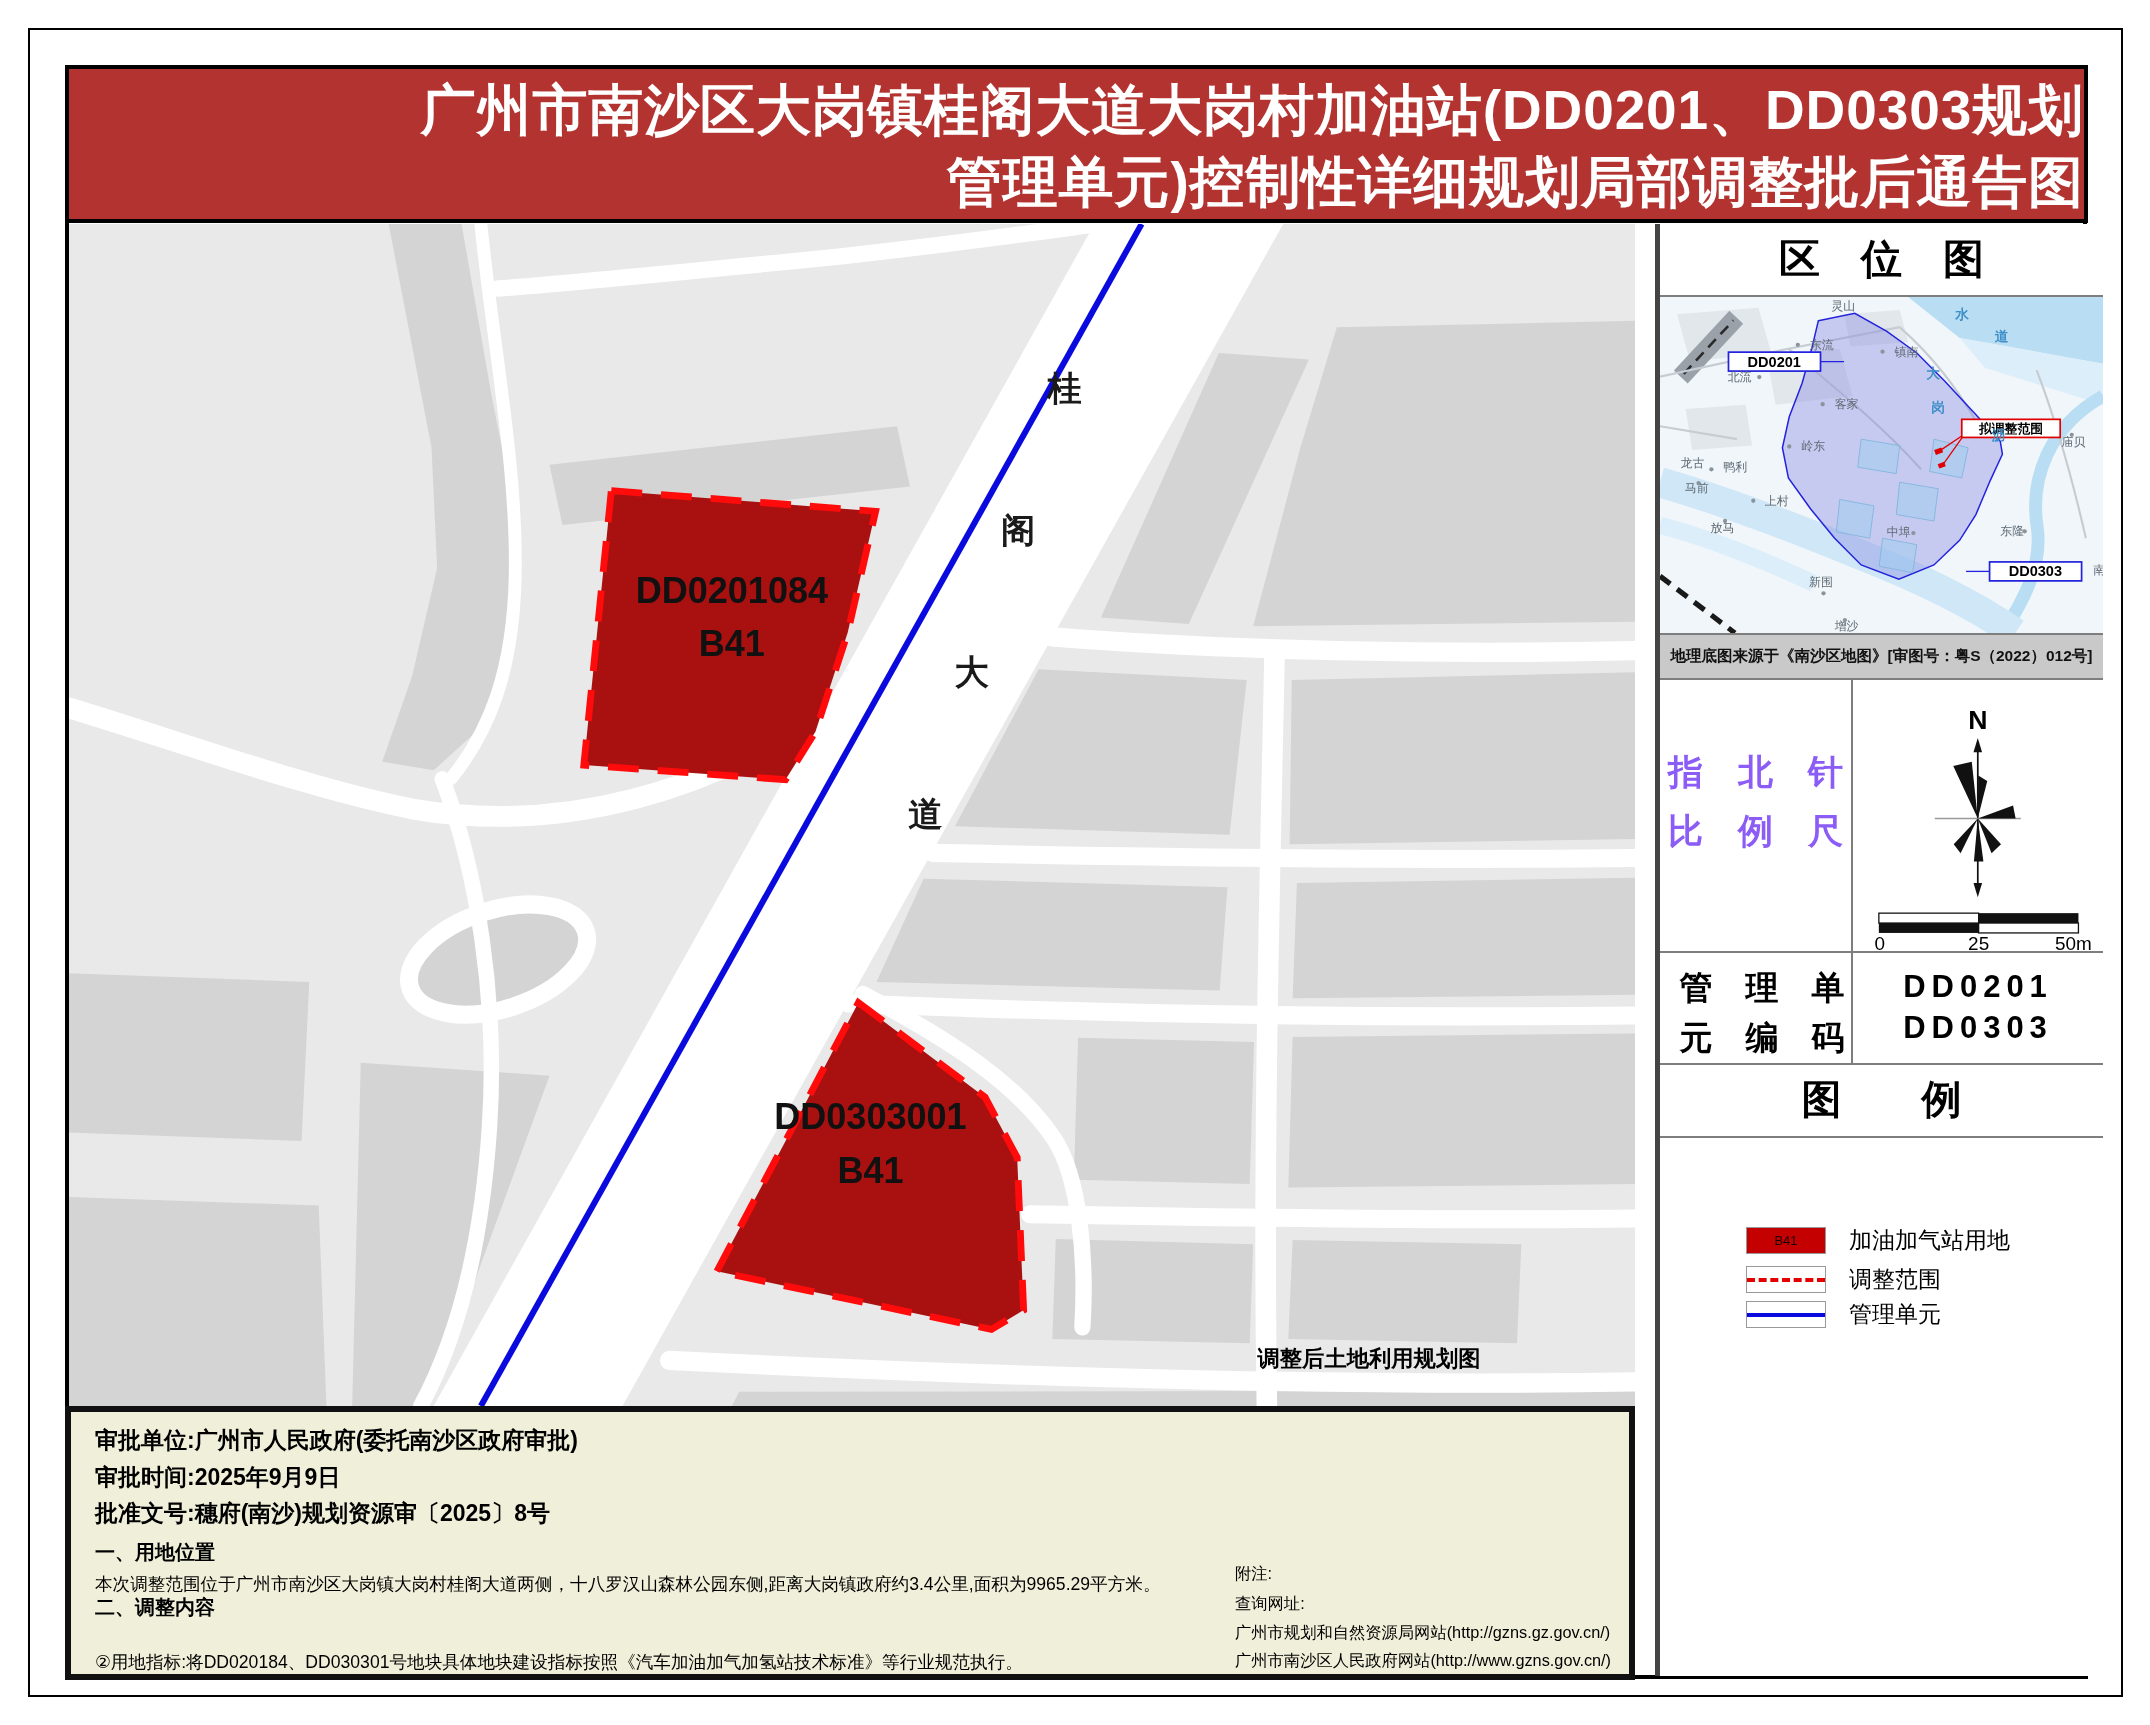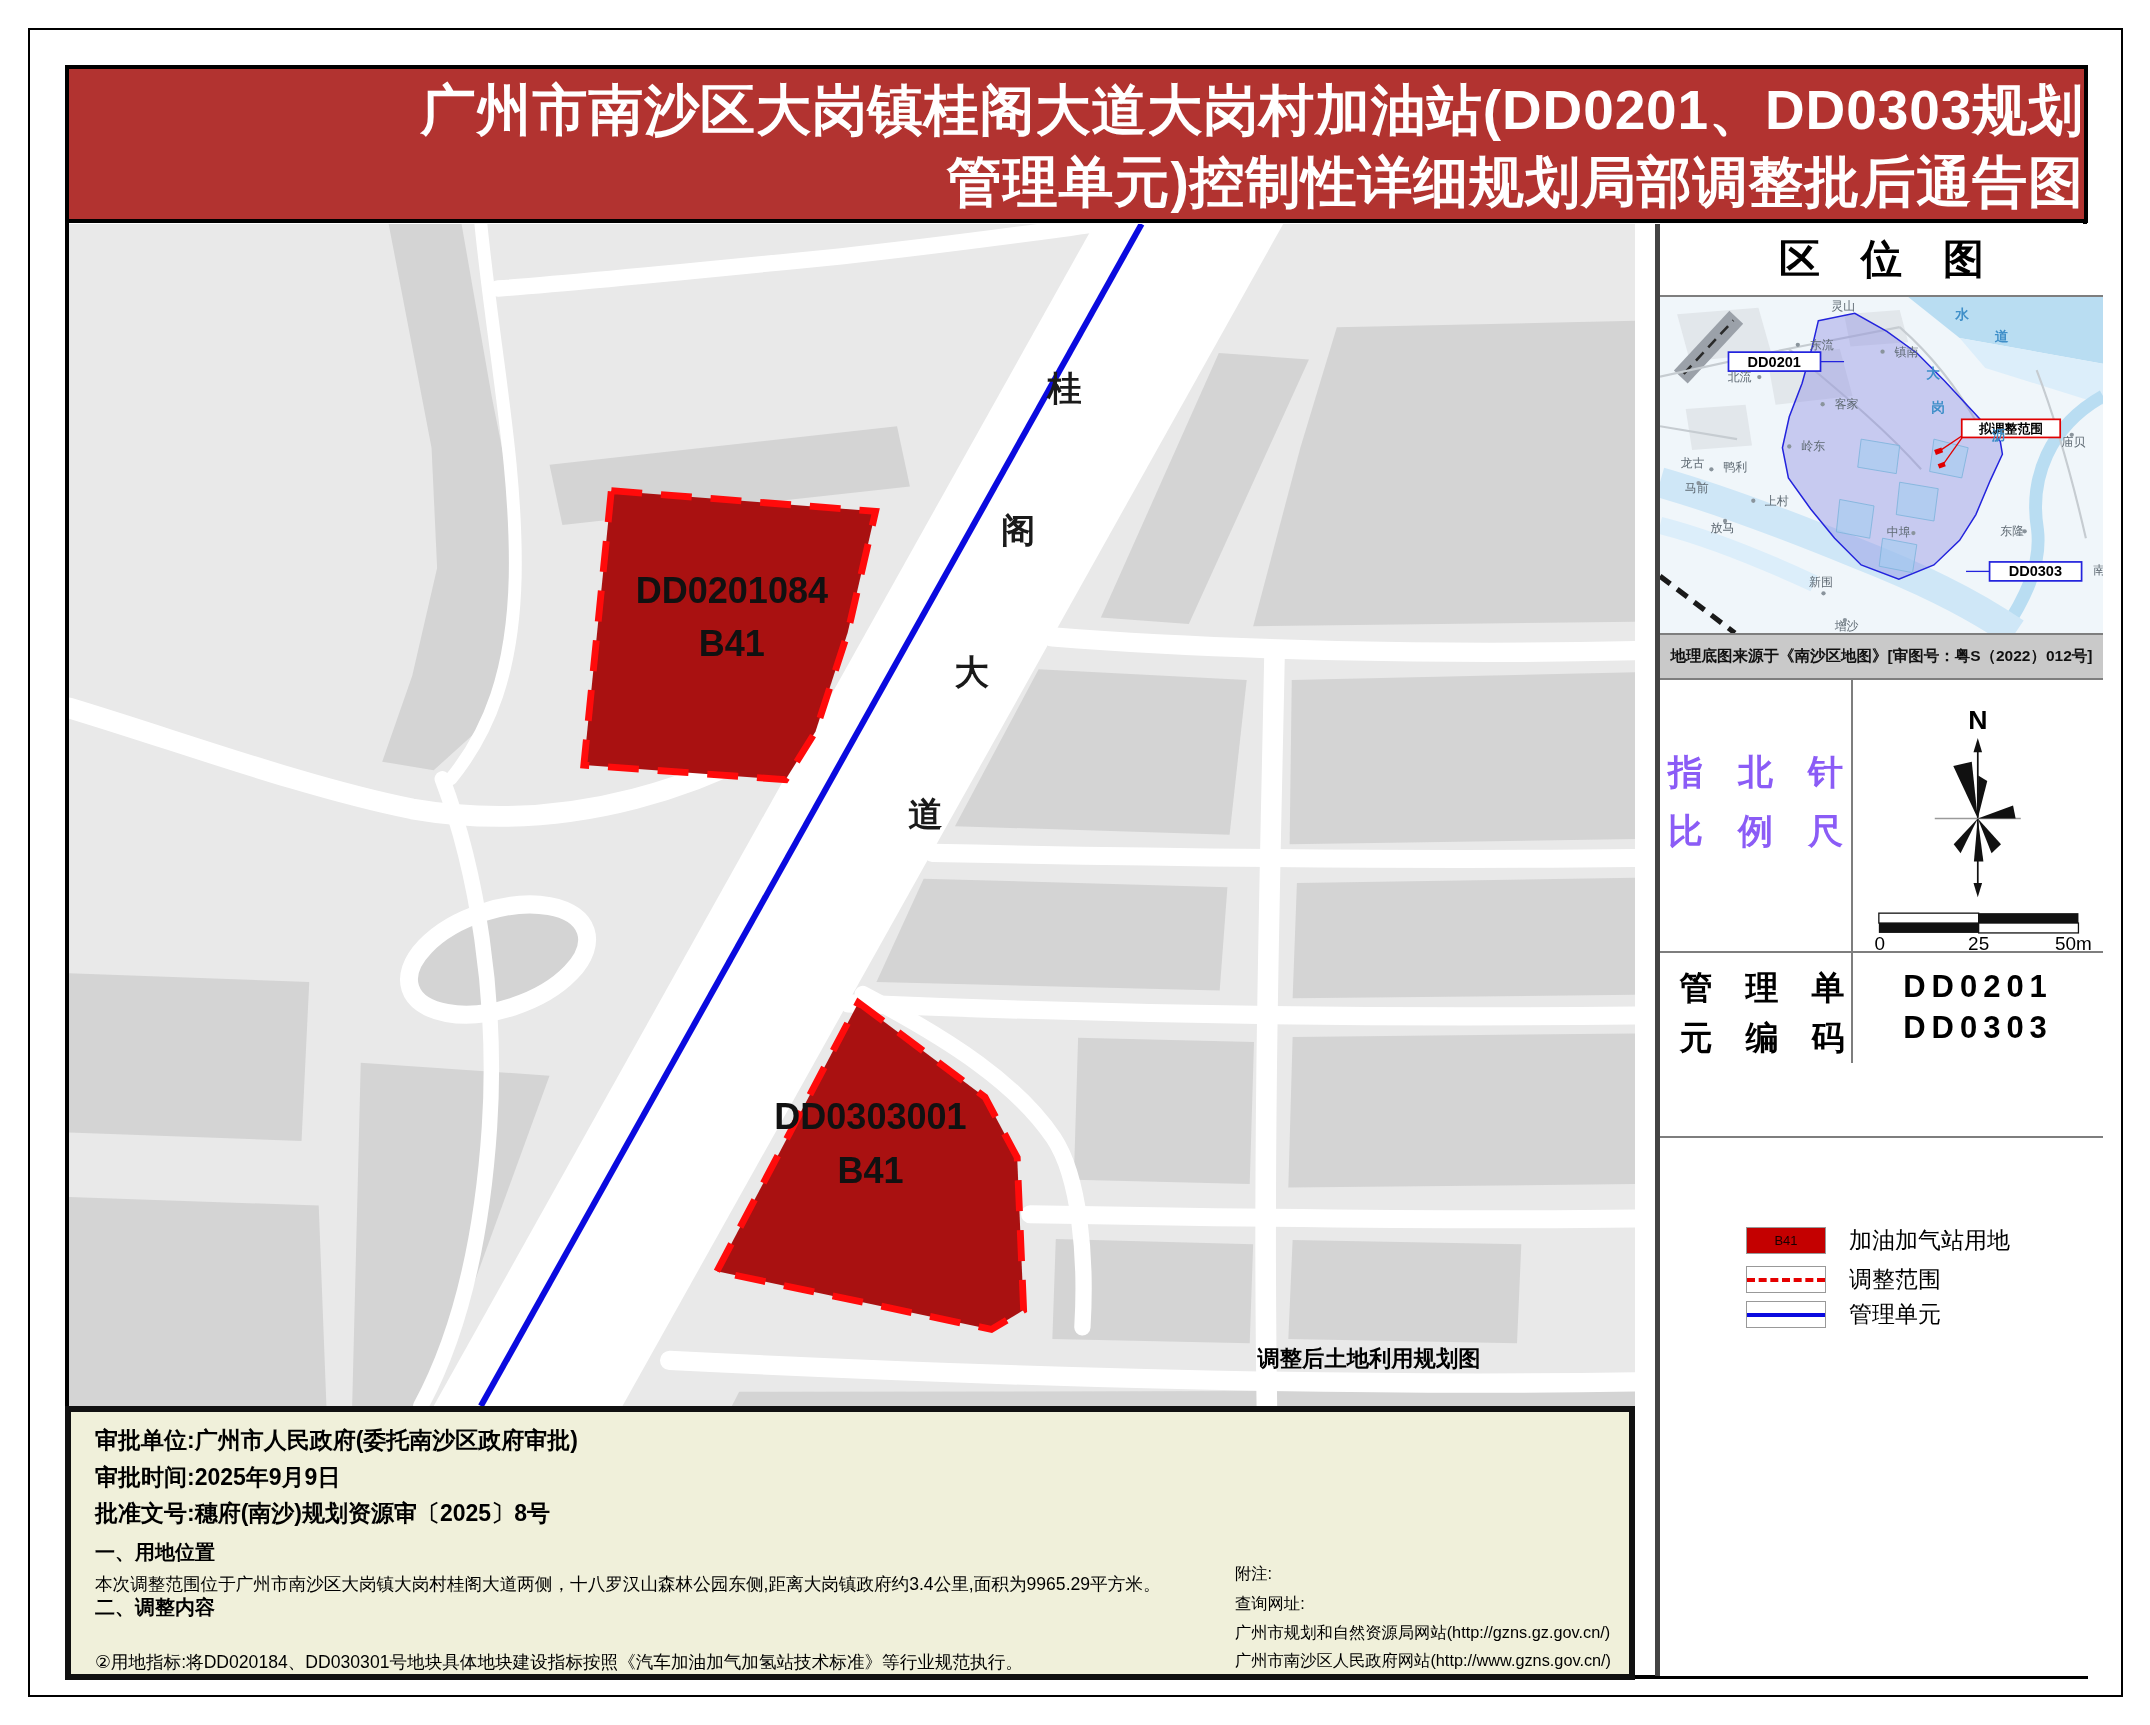--- a/index.html
+++ b/index.html
@@ -268,20 +268,21 @@
       <div class="cell-left">
         <div class="unit-label" style="margin-top:13px;">管　理　单</div>
         <div class="unit-label" style="margin-top:5.2px;">元　编　码</div>
       </div>
       <div class="cell-right">
         <div class="unit-code" style="margin-top:16.3px;">DD0201</div>
         <div class="unit-code" style="margin-top:4.3px;">DD0303</div>
       </div>
     </div>
 
+    <div class="sb-sec sb-legtitle">图　　例</div>
 
     <div class="sb-sec sb-legend">
       <div class="leg-swatch" style="top:89px;background:#c40000;color:#1a0000;font-size:13px;text-align:center;line-height:25px;">
         <span>B41</span>
       </div>
       <div class="leg-label" style="top:89px;">加油加气站用地</div>
 
       <div class="leg-swatch" style="top:128px;background:#fff;">
         <div style="margin-top:10.8px;border-top:4.3px dashed #e50000;"></div>
       </div>

